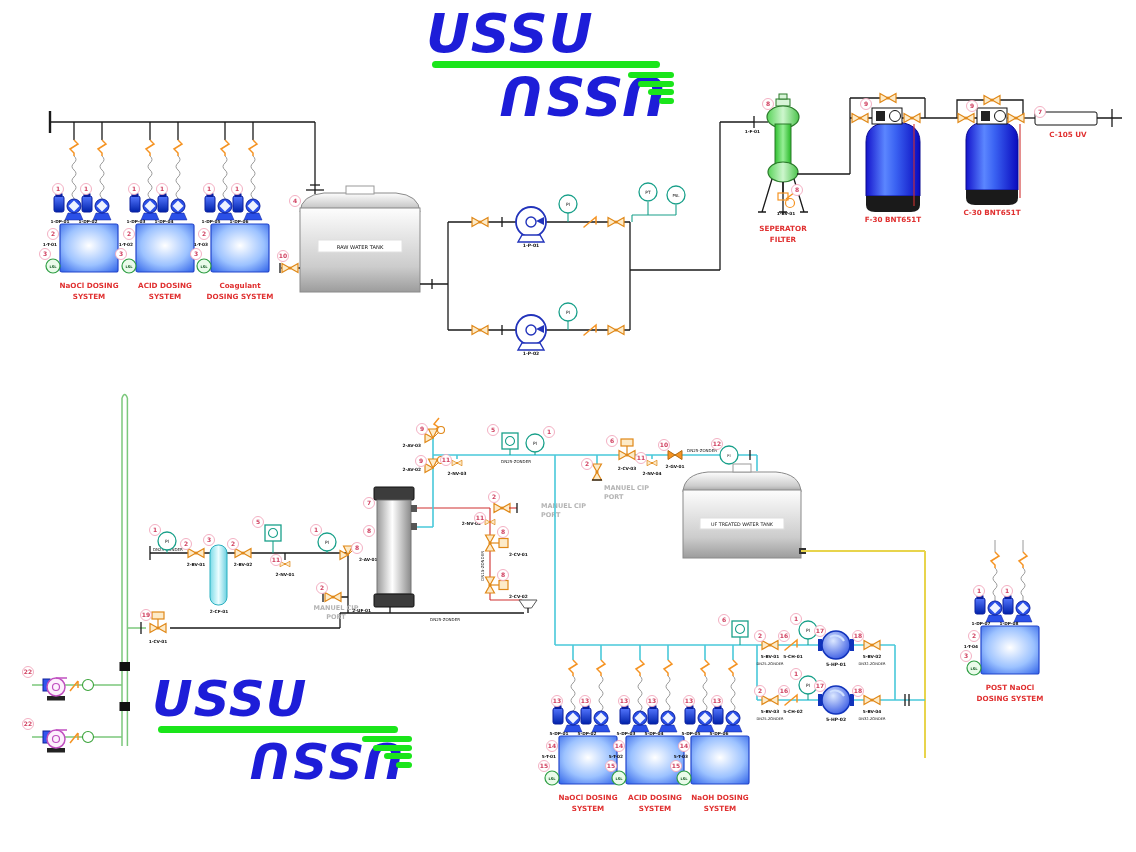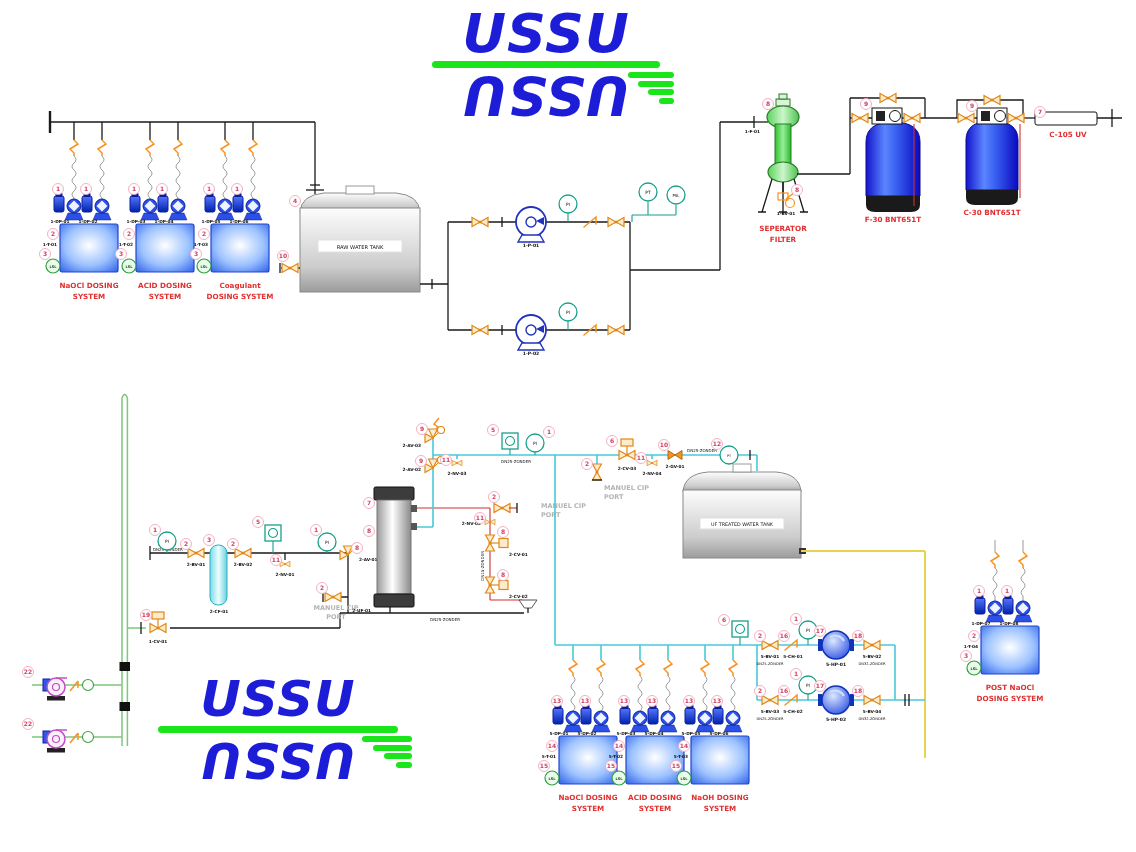--- a/index.html
+++ b/index.html
@@ -17,21 +17,21 @@
   .pk{stroke:#1a1a1a;stroke-width:1.3;fill:none;}
   .pk2{stroke:#1a1a1a;stroke-width:2.4;fill:none;}
   .pc{stroke:#49c9da;stroke-width:1.6;fill:none;}
   .pr{stroke:#d03030;stroke-width:1.1;fill:none;}
   .py{stroke:#e8d44c;stroke-width:2;fill:none;}
   .pg{stroke:#7cc87c;stroke-width:1.5;fill:none;}
   .pt{stroke:#19a08a;stroke-width:1.1;fill:none;}
   .po{stroke:#f59322;stroke-width:1.5;fill:none;}
   .hose{stroke:#9a9a9a;stroke-width:1;fill:none;}
   
-  .logo{position:absolute;text-align:center;}
+  .logo{position:absolute;}
   .logo-word{font-style:italic;font-weight:900;color:#1d1dd8;line-height:.95;letter-spacing:1px;}
   .mirror{transform:rotate(180deg);}
   .logo-line{height:7px;background:#1ae51a;border-radius:4px;margin:2px 6px;}
   .bars{position:absolute;display:flex;flex-direction:column;align-items:flex-end;gap:2.5px;}
   .bars i{display:block;height:6px;background:#1ae51a;border-radius:4px;}
   .logo-top{left:426px;top:8px;width:240px;}
   .logo-top .logo-word{font-size:54px;}
   .logo-top .bars{top:64px;right:-8px;}
   .logo-top .bars i:nth-child(1){width:46px;} .logo-top .bars i:nth-child(2){width:36px;}
   .logo-top .bars i:nth-child(3){width:26px;} .logo-top .bars i:nth-child(4){width:15px;}

